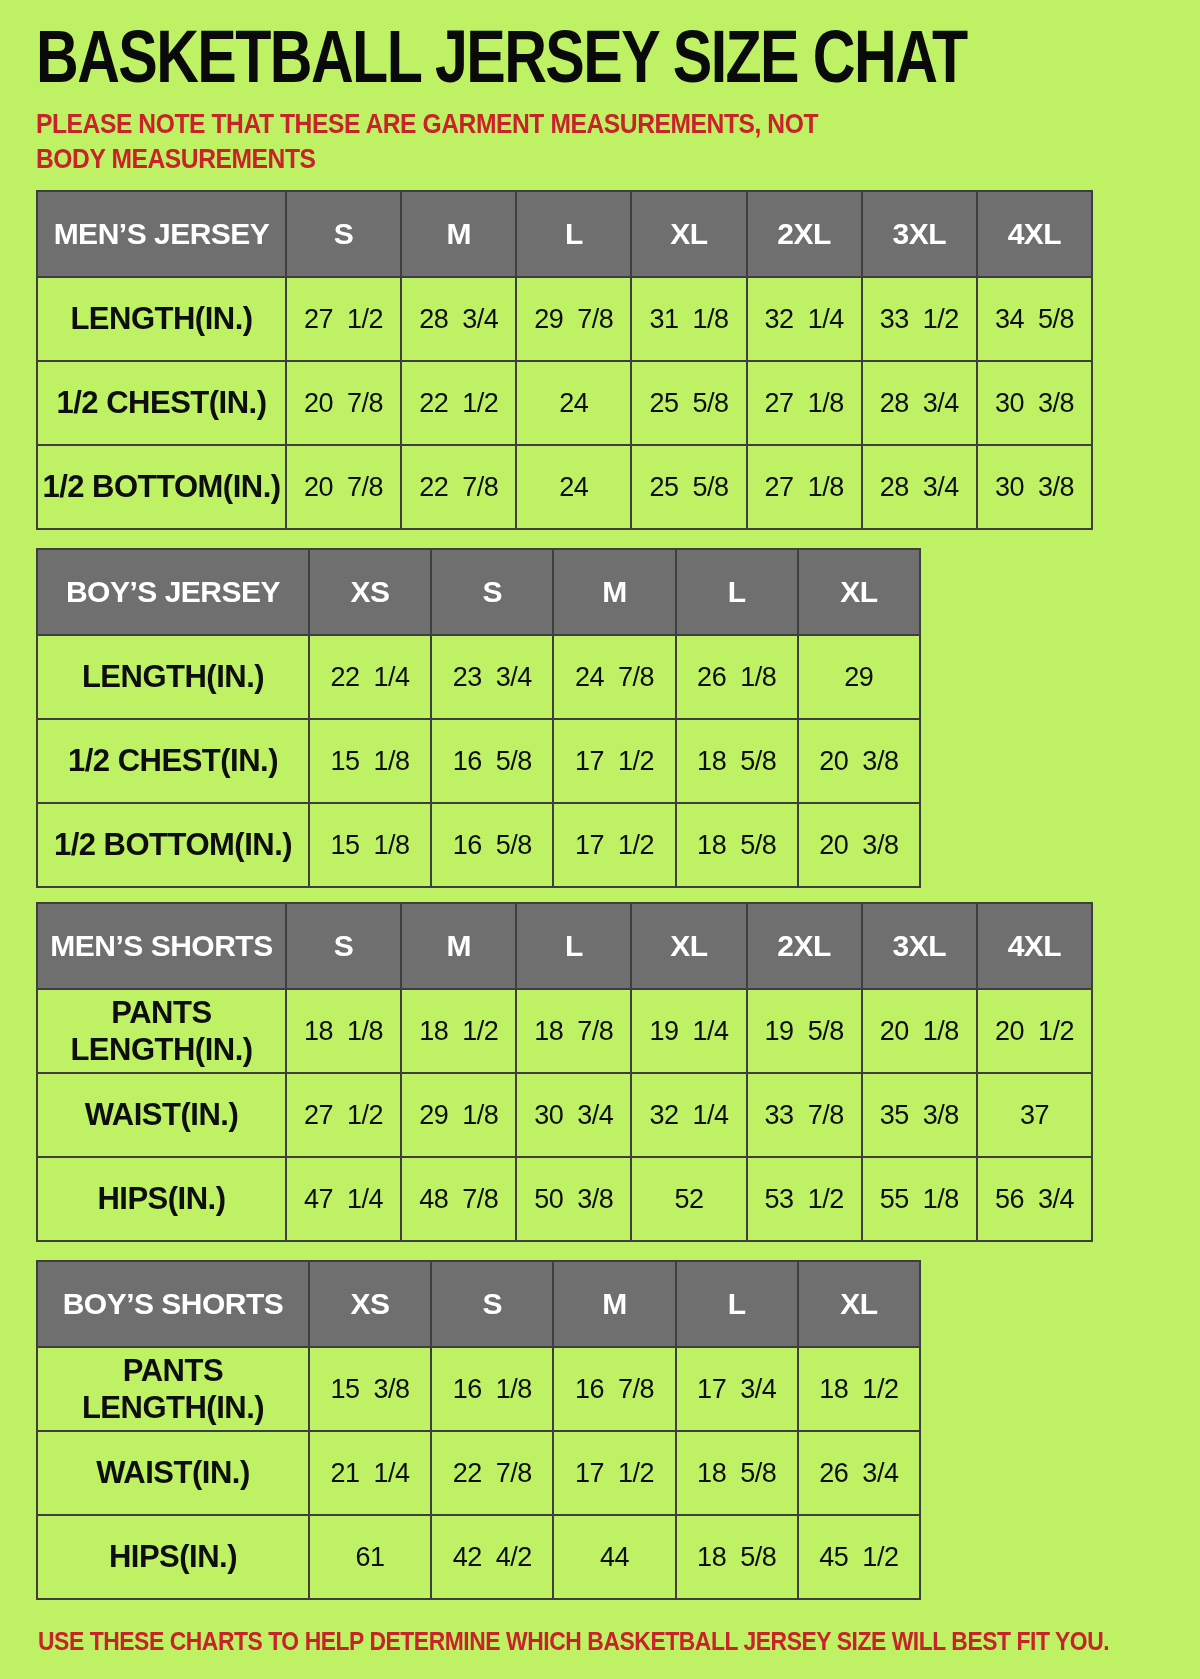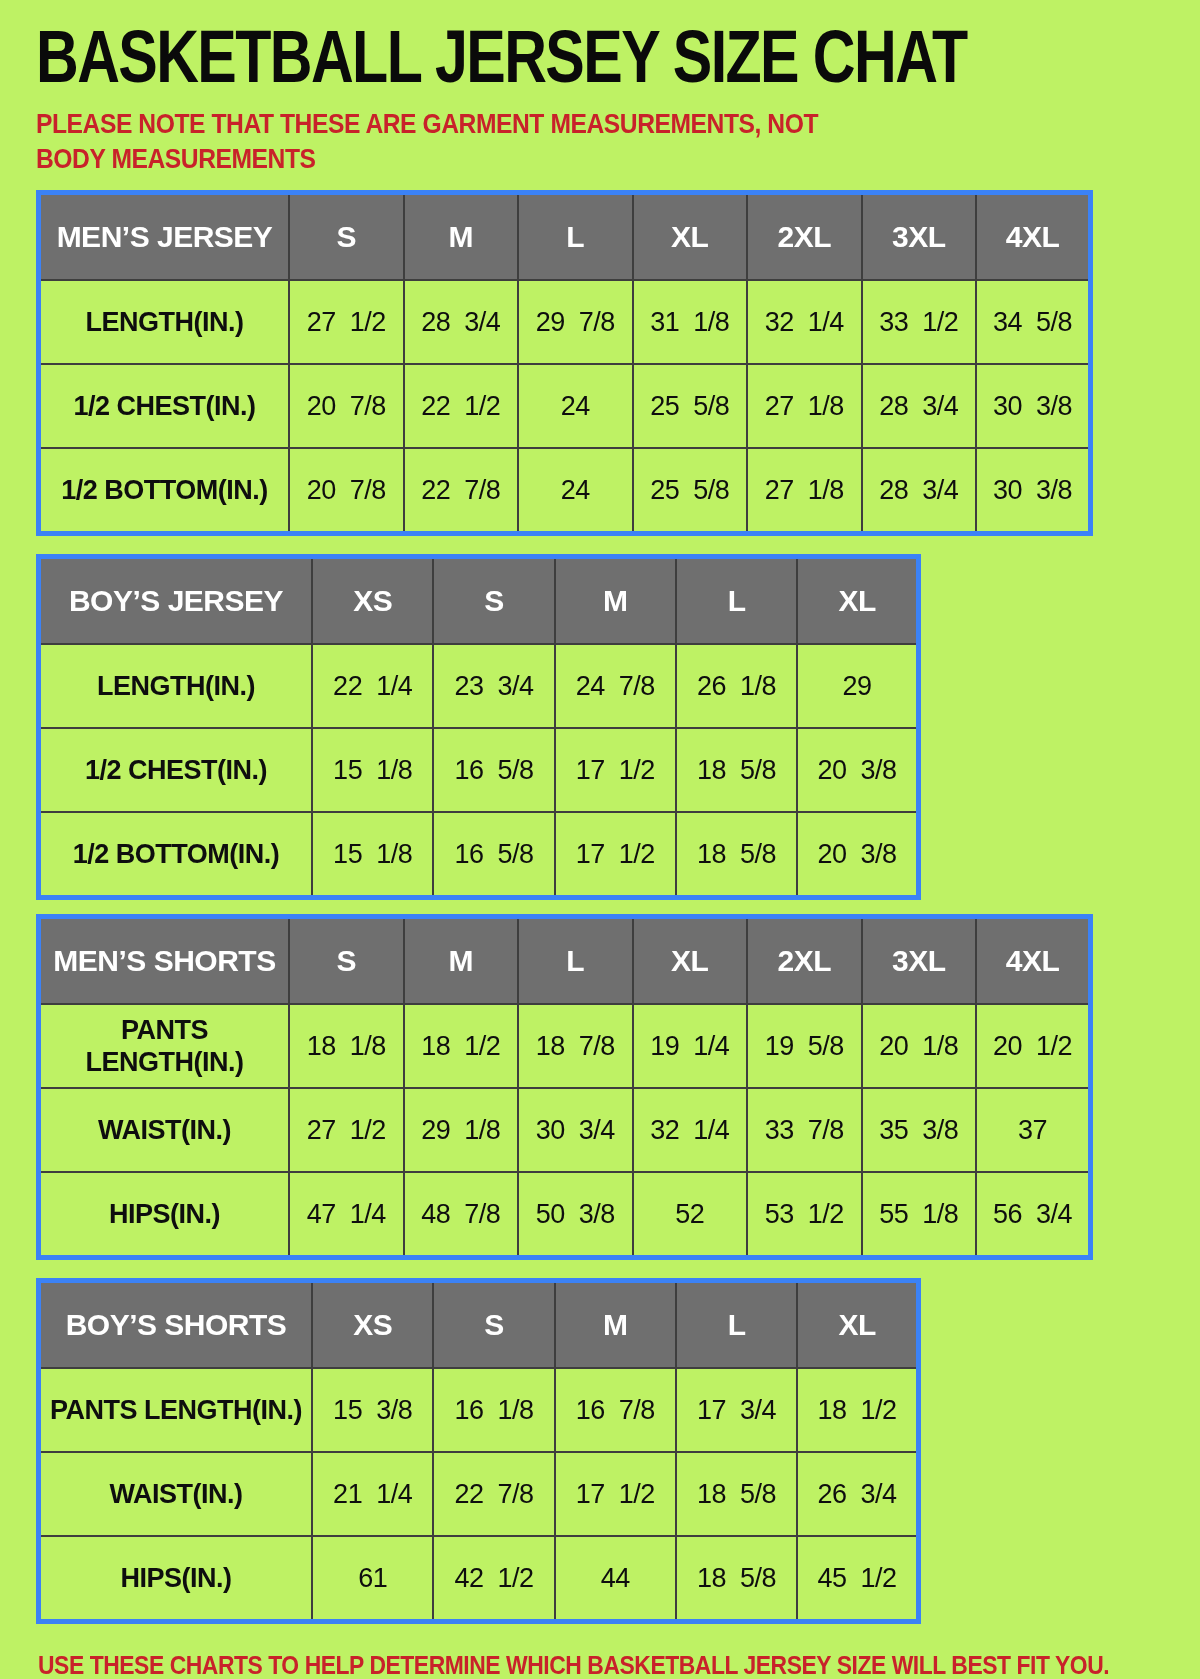--- a/index.html
+++ b/index.html
@@ -37,21 +37,21 @@
     letter-spacing: -0.5px;
     line-height: 1.25;
     max-width: 905px;
     transform: scaleX(0.88);
     transform-origin: 0 0;
     margin: 12px 0 0 0;
   }
   table.size-table {
     border-collapse: collapse;
     table-layout: fixed;
-    border: 5px solid #3b82f6;
+    border: 1px solid #3b82f6;
     margin-top: 18px;
   }
   table.size-table.wide { width: 1057px; margin-top: 14px; }
   table.size-table.narrow { width: 885px; border-radius: 9px; }
   .wide th:first-child { width: 241px; }
   .narrow th:first-child { width: 264px; }
   th, td {
     border: 2px solid #3e3e3e;
     text-align: center;
     vertical-align: middle;
@@ -66,21 +66,21 @@
     height: 84px;
     letter-spacing: -0.5px;
   }
   td {
     color: #0e0e0e;
     height: 82px;
     font-size: 27px;
   }
   td.label {
     font-weight: bold;
-    font-size: 27px;
+    font-size: 31px;
     letter-spacing: -0.5px;
     line-height: 1.2;
   }
   td.value {
     word-spacing: 7px;
     letter-spacing: -0.5px;
   }
   .footer {
     display: inline-block;
     font-size: 26px;
@@ -261,21 +261,21 @@
           <td class="label">WAIST(IN.)</td>
           <td class="value">21 1/4</td>
           <td class="value">22 7/8</td>
           <td class="value">17 1/2</td>
           <td class="value">18 5/8</td>
           <td class="value">26 3/4</td>
         </tr>
         <tr>
           <td class="label">HIPS(IN.)</td>
           <td class="value">61</td>
-          <td class="value">42 1/2</td>
+          <td class="value">42 4/2</td>
           <td class="value">44</td>
           <td class="value">18 5/8</td>
           <td class="value">45 1/2</td>
         </tr>
       </tbody>
     </table>
 
   <div>
     <p class="footer">USE THESE CHARTS TO HELP DETERMINE WHICH BASKETBALL JERSEY SIZE WILL BEST FIT YOU.</p>
   </div>

